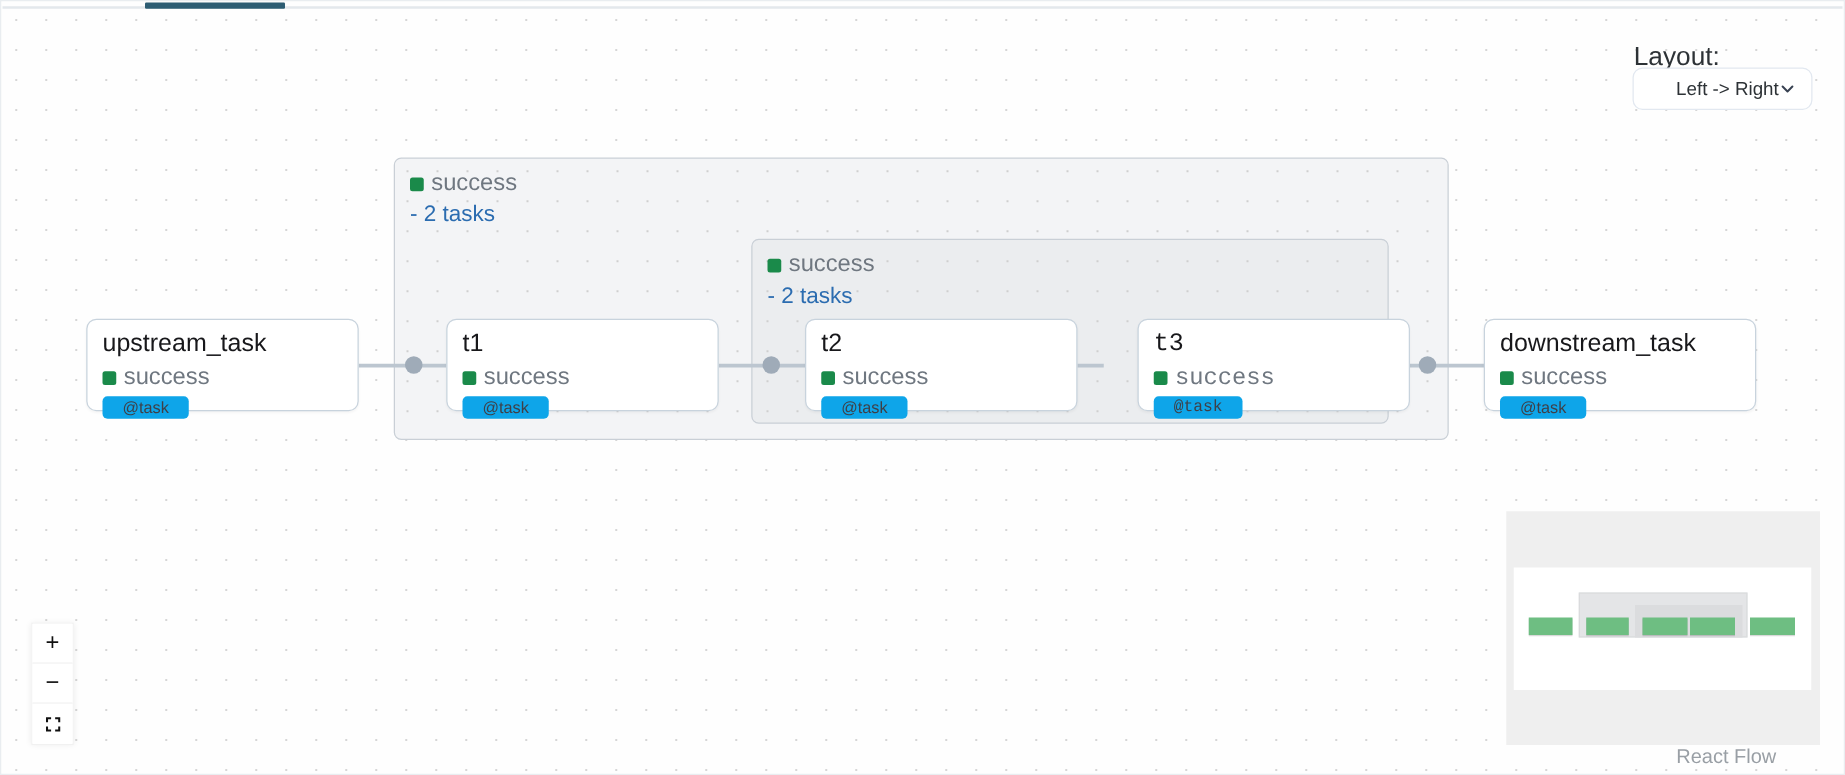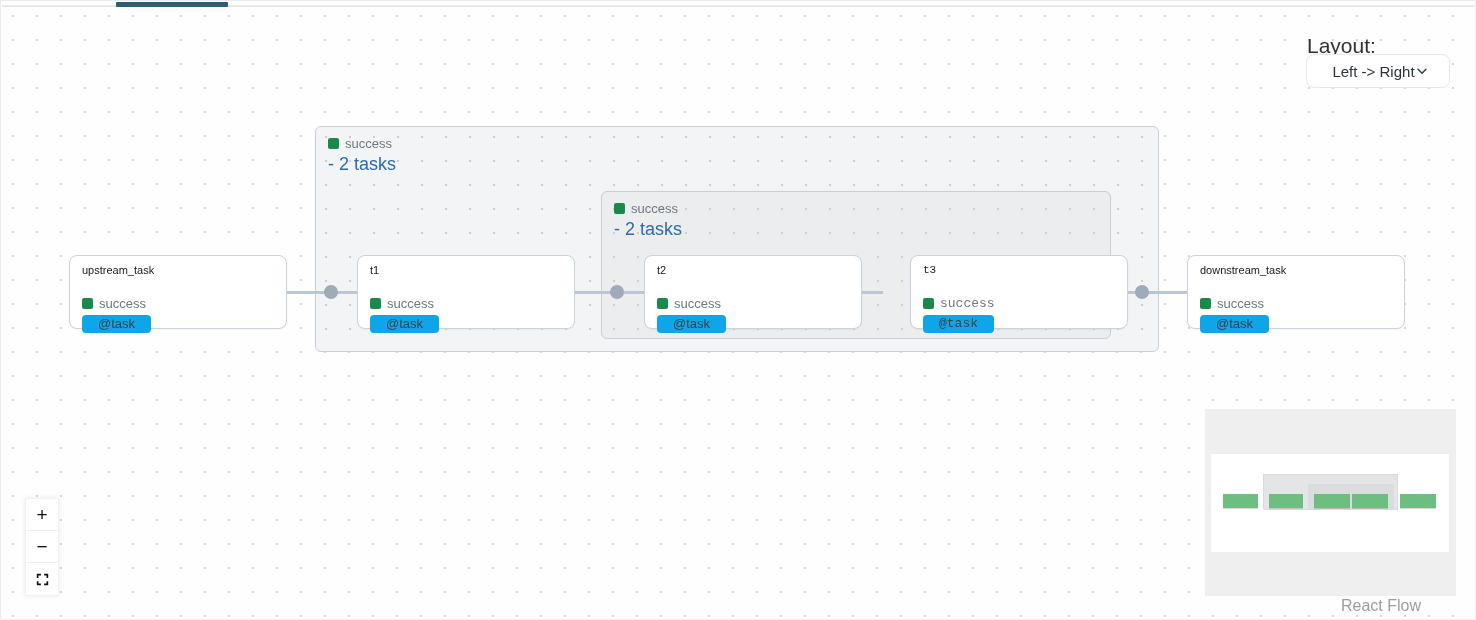--- a/index.html
+++ b/index.html
@@ -20,52 +20,52 @@
     background-color:#f3f4f6;
     background-image: radial-gradient(circle, #cfcfcf 1px, transparent 1.2px);
     background-size:24px 24px; padding:9px 12px;
   }
   .group-outer { left:314px; top:125px; width:844px; height:226px; background-position:22px 22px; }
   .group-inner { left:600px; top:190px; width:510px; height:148px; background-color:#ebedef; background-position:0px 5px; }
 
   .g-title { font-size:14px; color:#1c1e21; margin-bottom:4px; }
   .status-row { display:flex; align-items:center; gap:6px; margin-bottom:3px; }
   .sq { width:11px; height:11px; border-radius:2px; background:#1a8a4a; flex:0 0 auto; }
-  .status-text { font-size:13px; color:#6f7780; }
+  .status-text { font-size:19px; color:#6f7780; }
   .expand-link { font-size:18px; color:#2b6cb0; cursor:pointer; }
 
   
   .edge { position:absolute; height:3px; background:#bcc6d0; top:290px; z-index:2; }
   .edge-1 { left:286px; width:70px; }
   .edge-2 { left:574px; width:69px; }
   .edge-3 { left:861px; width:21px; }
   .edge-4 { left:1099px; width:88px; }
   .dot { position:absolute; width:14px; height:14px; border-radius:50%; background:#9fabb8; top:284px; z-index:3; }
   .dot-1 { left:323px; } .dot-2 { left:609px; } .dot-3 { left:1134px; }
 
   
   .node {
     position:absolute; top:254px; width:218px; height:74px; background:#fff;
     border:1px solid #c8d3dd; border-radius:8px; padding:8px 12px; z-index:4;
     box-shadow:0 1px 2px rgba(0,0,0,0.04);
   }
-  .node-title { font-size:11px; color:#18181b; margin-bottom:20px; }
+  .node-title { font-size:20px; color:#18181b; margin-bottom:4px; }
   .node-upstream { left:68px; } .node-t1 { left:356px; } .node-t2 { left:643px; }
   .node-t3 { left:909px;font-family:Liberation Mono, monospace; } .node-downstream { left:1186px; }
   .badge {
     display:inline-block; font-size:13px; color:#3f3f46; background:#0ea5e9;
     border-radius:4px; padding:0px 16px; line-height:18px; margin-top:1px;
   }
 
   
   .layout-label { position:absolute; left:1306px; top:33px; font-size:21px; color:#2d3236; }
   .layout-select {
     position:absolute; left:1305px; top:53px; width:144px; height:34px;
     background:#fff; border:1px solid #e2e8f0; border-radius:8px;
-    display:flex; align-items:center; justify-content:center;
+    display:flex; align-items:center; justify-content:flex-end;
     padding:0 12px 0 17px; cursor:pointer;
   }
   .layout-select-text { font-size:15px; color:#2d3236; }
   .chev { width:14px; height:14px; color:#374151; }
 
   
   .controls {
     position:absolute; left:24px; top:497px; width:34px; background:#fff;
     border:1px solid #f1f1f1; box-shadow:0 0 5px rgba(0,0,0,0.08); z-index:5;
   }

